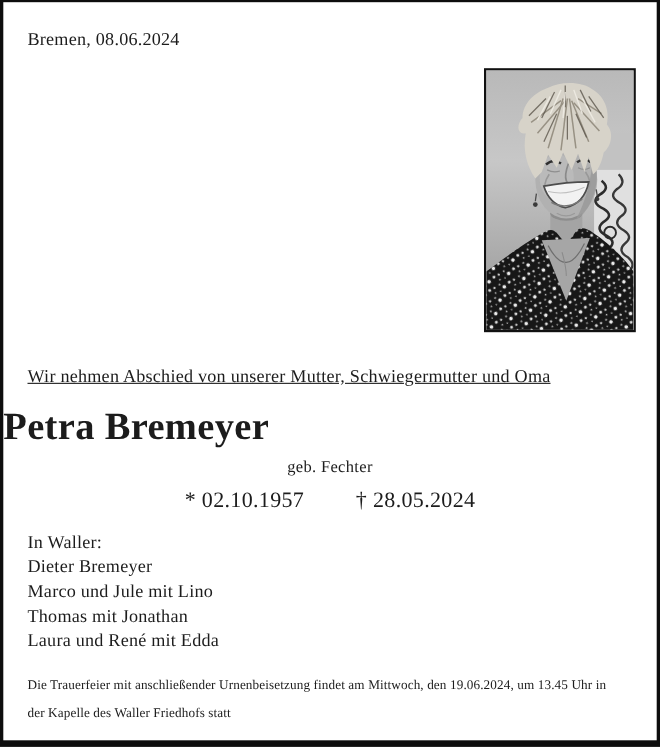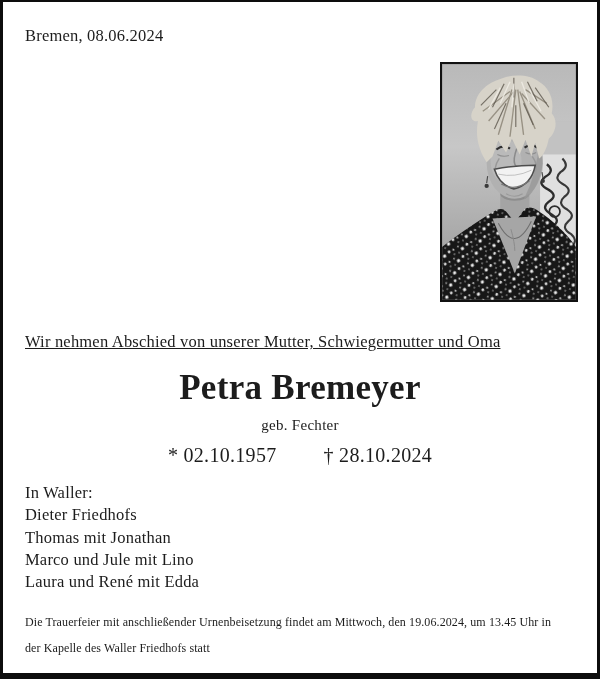--- a/index.html
+++ b/index.html
@@ -28,21 +28,21 @@
     border: 2px solid #111;
     box-sizing: border-box;
   }
   .photo svg { display: block; width: 100%; height: 100%; }
   .intro {
     position: absolute; left: 22px; top: 330px;
     font-size: 16.5px; letter-spacing: 0.2px; white-space: nowrap; text-decoration: underline;
   }
   .name {
     position: absolute; left: 0; right: 0; top: 366px;
-    margin: 0; text-align: center;
+    margin: 0; 
     font-size: 35px; font-weight: bold; letter-spacing: 0.3px;
     line-height: 1.15;
   }
   .maiden {
     position: absolute; left: 0; right: 0; top: 415px;
     text-align: center; font-size: 15px; letter-spacing: 0.3px; font-family: Liberation Serif, serif;
   }
   .dates {
     position: absolute; left: 0; right: 0; top: 442px;
     display: flex; justify-content: center; gap: 47px;
@@ -164,27 +164,27 @@
     </figure>
 
     <div class="intro">Wir nehmen Abschied von unserer Mutter, Schwiegermutter und Oma</div>
 
     <h1 class="name">Petra Bremeyer</h1>
 
     <div class="maiden">geb. Fechter</div>
 
     <div class="dates">
       <span>* 02.10.1957</span>
-      <span>† 28.10.2024</span>
+      <span>† 28.05.2024</span>
     </div>
 
     <div class="family">
       <div>In Waller:</div>
-      <div>Dieter Friedhofs</div>
+      <div>Dieter Bremeyer</div>
+      <div>Marco und Jule mit Lino</div>
       <div>Thomas mit Jonathan</div>
-      <div>Marco und Jule mit Lino</div>
       <div>Laura und René mit Edda</div>
     </div>
 
     <p class="funeral">Die Trauerfeier mit anschließender Urnenbeisetzung findet am Mittwoch, den 19.06.2024, um 13.45 Uhr in der Kapelle des Waller Friedhofs statt</p>
 
   </div>
 </div>
 
 </body></html>

